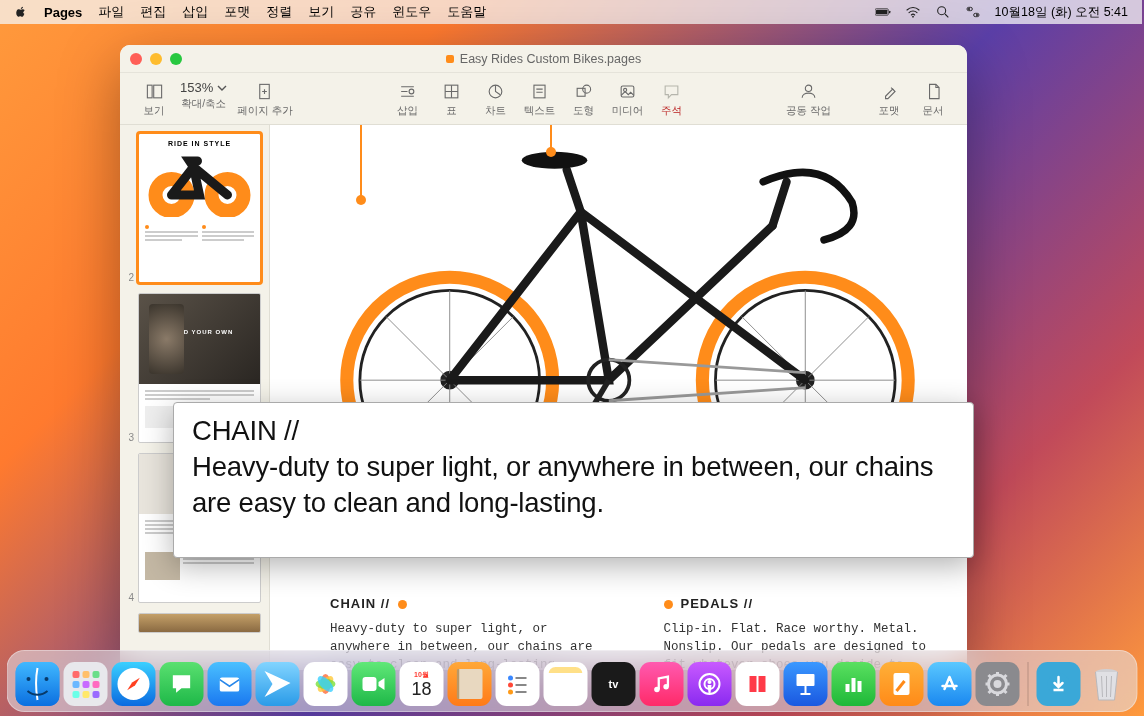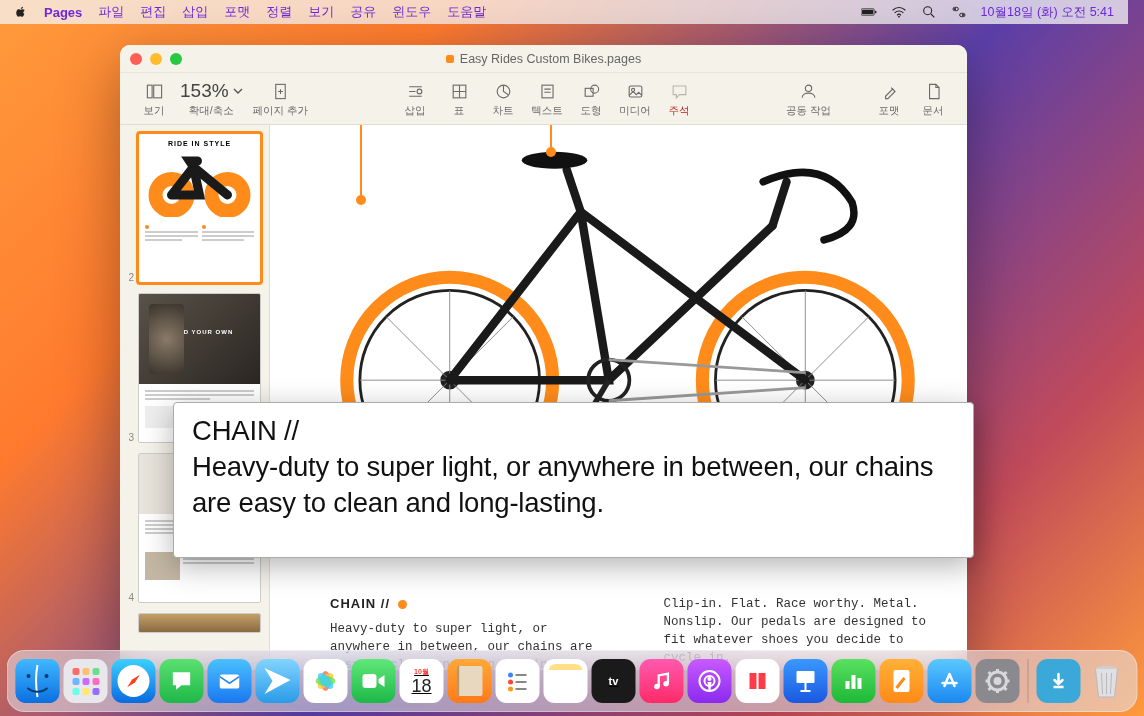--- a/index.html
+++ b/index.html
@@ -4,23 +4,23 @@
 <style>
 * { margin: 0; padding: 0; box-sizing: border-box; }
 body {
   width: 1144px; height: 716px;
   font-family: -apple-system, "Helvetica Neue", Arial, sans-serif;
   background: linear-gradient(135deg, #ff9a3c 0%, #ff7a2e 25%, #5b3fa8 55%, #c14a5a 80%, #ff9a3c 100%);
   overflow: hidden; position: relative;
 }
 
 #menubar {
-  position: absolute; top: 0; left: 0; right: 16px; height: 24px;
+  position: absolute; top: 0; left: 0; right: 2px; height: 24px;
   background: rgba(245,245,245,0.75); backdrop-filter: blur(10px);
-  display: flex; align-items: center; font-size: 13px; color:#6d28d9;
+  display: flex; align-items: center; font-size: 13px; color:#000000;
 }
 #menubar .left { display:flex; align-items:center; gap:16px; padding-left:14px; }
 #menubar .left .app { font-weight:600; }
 #menubar .right { margin-left:auto; display:flex; align-items:center; gap:14px; padding-right:14px; }
 #menubar svg { width:16px; height:16px; display:block; }
 #menubar .apple svg { width:14px; height:14px; }
 
 #window {
   position:absolute; left:120px; top:45px; width:847px; height:625px;
   background:#fff; border-radius:10px; box-shadow:0 20px 60px rgba(0,0,0,0.35);
@@ -36,21 +36,21 @@
 
 #toolbar { height:52px; background:#f4f2e9; display:flex; align-items:flex-start; padding:4px 12px 0; gap:0; border-bottom:1px solid #e0ded4;}
 .tbtn { display:flex; flex-direction:column; align-items:center; justify-content:flex-start; gap:2px; color:#6a6a6a; min-width:44px; padding:3px 6px;}
 .tbtn.disabled { color:#b91c1c; }
 .tbtn .ic { height:22px; display:flex; align-items:center; justify-content:center;}
 .tbtn .ic svg { width:19px; height:19px; stroke:#6a6a6a; fill:none; stroke-width:1.4;}
 .tbtn.disabled .ic svg { stroke:#b5b5ac; }
 .tbtn .lb { font-size:10.5px; }
 #toolbar .spacer { flex:1; }
 .zoom { display:flex; flex-direction:column; align-items:center; gap:2px; padding:3px 4px;}
-.zoom .zbox { display:flex; align-items:center; gap:4px; font-size:19px; color:#444;}
+.zoom .zbox { display:flex; align-items:center; gap:4px; font-size:13px; color:#444;}
 .zoom .zbox svg{width:10px;height:10px;}
 
 #content { flex:1; display:flex; background:#fff; }
 #sidebar { width:150px; background:#f4f2e9; border-right:1px solid #e0ded4; padding:8px 8px 8px 4px; overflow:hidden;}
 .thumb { position:relative; margin-bottom:10px; display:flex; }
 .thumb .num { width:14px; font-size:10px; color:#888; text-align:right; padding-top:2px; padding-right:4px; align-self:flex-end;}
 .thumb .card { flex:1; height:150px; background:#fff; border:1px solid #ccc; border-radius:2px; overflow:hidden; position:relative;}
 .thumb.sel .card { outline:3px solid #ff8c1a; outline-offset:-1px;}
 
 #canvas { flex:1; position:relative; background:#fff; overflow:hidden;}
@@ -67,23 +67,22 @@
   background:#fff; border:1px solid #aaa; border-radius:4px;
   box-shadow:0 8px 30px rgba(0,0,0,0.3);
   padding:10px 18px 12px; font-size:27.5px; line-height:1.3; color:#111;
   font-family:-apple-system,"Helvetica Neue",Arial; letter-spacing:-0.2px;
 }
 
 #dock {
   position:absolute; bottom:4px; left:50%; transform:translateX(-50%);
   height:62px; padding:5px 8px;
   background:rgba(230,230,235,0.55); backdrop-filter:blur(20px);
-  border-radius:18px; display:flex; align-items:center; gap:4px;
+  border-radius:18px; display:flex; align-items:flex-end; gap:4px;
   border:1px solid rgba(255,255,255,0.35);
-  text-decoration:underline;
 }
 .dicon { width:44px; height:44px; border-radius:11px; display:flex; align-items:center; justify-content:center; font-size:20px; color:#fff; position:relative;}
 .dsep { width:1px; height:44px; background:rgba(0,0,0,0.2); margin:0 4px;}
 
 .wheel { stroke:#ff8c1a; stroke-width:14; fill:none;}
 .wheel-rim { stroke:#222; stroke-width:3; fill:none;}
 .spoke { stroke:#888; stroke-width:1;}
 .frame { stroke:#1a1a1a; stroke-width:9; fill:none; stroke-linecap:round;}
 </style>
 </head>
@@ -416,20 +415,24 @@
 
       <div class="columns">
         <div class="col">
           <h4>
               <span>CHAIN //</span>
               <span class="d"></span>
             </h4>
           <div>Heavy-duty to super light, or anywhere in between, our chains are easy to clean and long-lasting.</div>
         </div>
         <div class="col">
+          <h4>
+              <span class="d"></span>
+              <span>PEDALS //</span>
+            </h4>
           <div>Clip-in. Flat. Race worthy. Metal. Nonslip. Our pedals are designed to fit whatever shoes you decide to cycle in.</div>
         </div>
       </div>
     </div>
   </div>
 </div>
 
 <div id="hovertext">
   <div>CHAIN //</div>
   <div>Heavy-duty to super light, or anywhere in between, our chains are easy to clean and long-lasting.</div>

